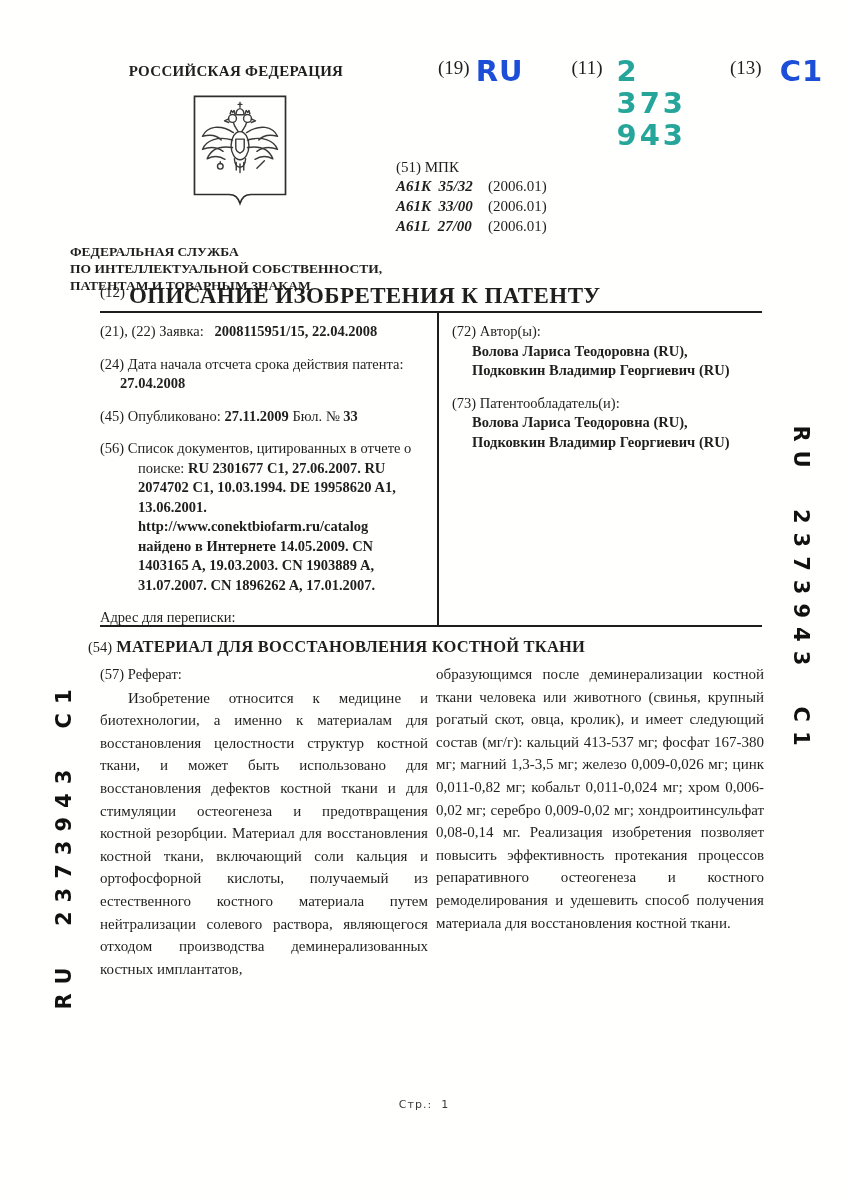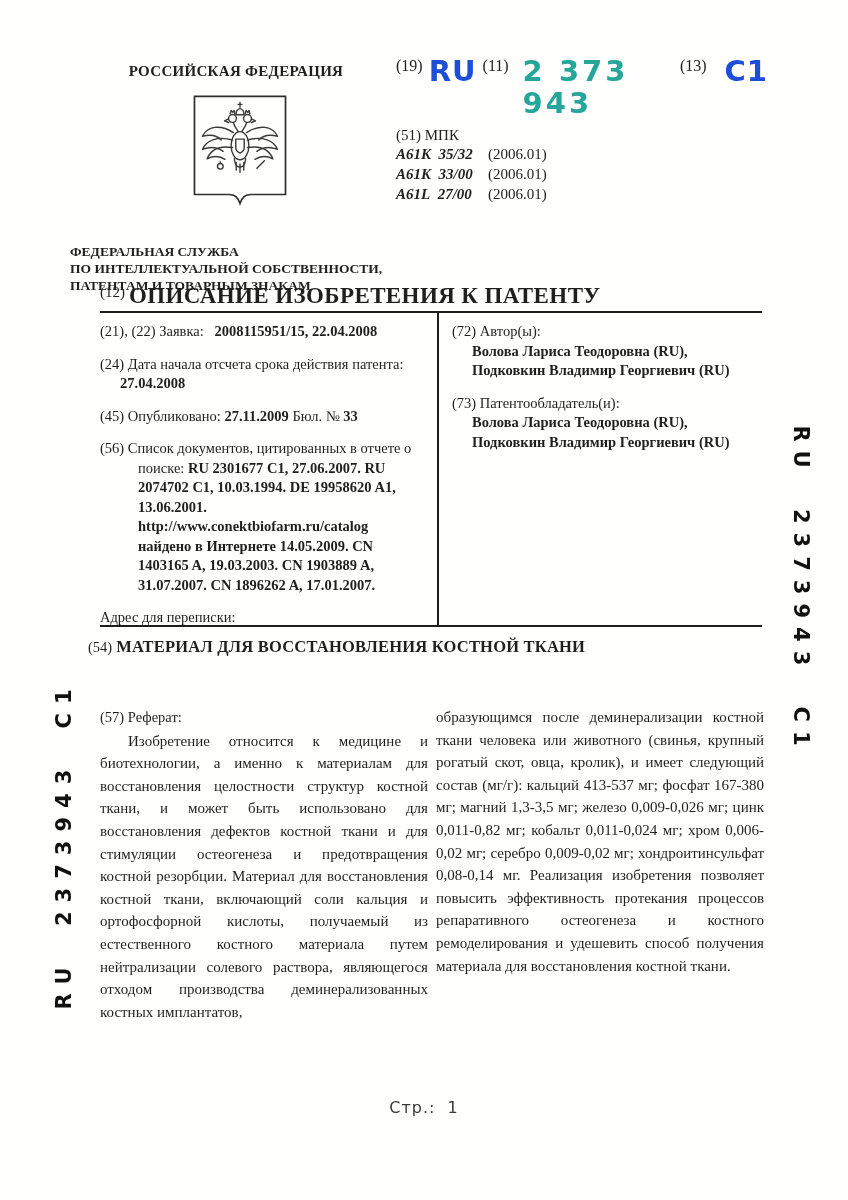--- a/index.html
+++ b/index.html
@@ -23,21 +23,21 @@
     position:absolute; left:88px; top:63px; width:296px;
     text-align:center; font-weight:bold; font-size:15px; letter-spacing:.3px;
   }
   .emblem { position:absolute; left:193px; top:95px; }
   .authority {
     position:absolute; left:70px; top:243px; width:340px;
     font-weight:bold; font-size:13.5px; line-height:17px;
   }
   .codes { position:absolute; left:396px; top:55px; width:372px; }
   .codes-line1 { display:flex; align-items:flex-start; }
-  .sup { font-size:16px; padding-top:2px; }
+  .sup { font-size:19px; padding-top:2px;margin-left:42px; }
   .big-sans { font-family:"DejaVu Sans", sans-serif; font-weight:bold; font-size:29px; line-height:32px; letter-spacing:1px; color:#1d4ed8; }
   .ru-code { margin:0 6px 0 6px; }
   .pat-num { letter-spacing:3px; margin:0 2px 0 14px; }
   .kind-code { margin-left:18px; }
   .ipc-label { font-size:15px; margin-top:8px; }
   .ipc-row { display:flex; font-size:15px; line-height:20px; }
   .ipc-code { font-weight:bold; font-style:italic; width:92px; }
   .ipc-ver { }
 
   .doc-type-line { position:absolute; left:100px; top:283px; width:662px; white-space:nowrap; }
@@ -55,28 +55,28 @@
   .biblio-left p, .biblio-right .grp { margin-bottom:13px; }
   .b { font-weight:bold; }
   .hang { padding-left:38px; text-indent:-38px; }
   .indent-val { padding-left:20px; }
 
   
   .title54 { position:absolute; left:88px; top:637px; width:680px; white-space:nowrap; }
   .title54 .num { font-size:14.5px; }
   .title54 .txt { font-size:16.5px; font-weight:bold; letter-spacing:.2px; }
   .abstract-row { position:absolute; left:100px; top:663px; width:664px; display:flex; }
-  .abs-col { width:328px; font-size:15px; line-height:22.6px; text-align:justify;margin-top:43px; }
+  .abs-col { width:328px; font-size:15px; line-height:22.6px; text-align:justify; }
   .abs-col.first { margin-right:8px; }
   .abs-label { font-size:14.5px; margin-bottom:1px; text-align:left; }
   .abs-p1 { text-indent:28px; }
 
   .footer {
     position:absolute; left:0; top:1098px; width:100%; text-align:center;
-    font-family:"DejaVu Sans", sans-serif; font-size:16px; color:#3a3a3a; letter-spacing:1px;
+    font-family:"DejaVu Sans", sans-serif; font-size:11px; color:#3a3a3a; letter-spacing:1px;
   }
 </style>
 </head>
 <body>
 
 <div class="page">
 
   <div class="side-num side-left">RU 2373943 C1</div>
   <div class="side-num side-right">RU 2373943 C1</div>
 

